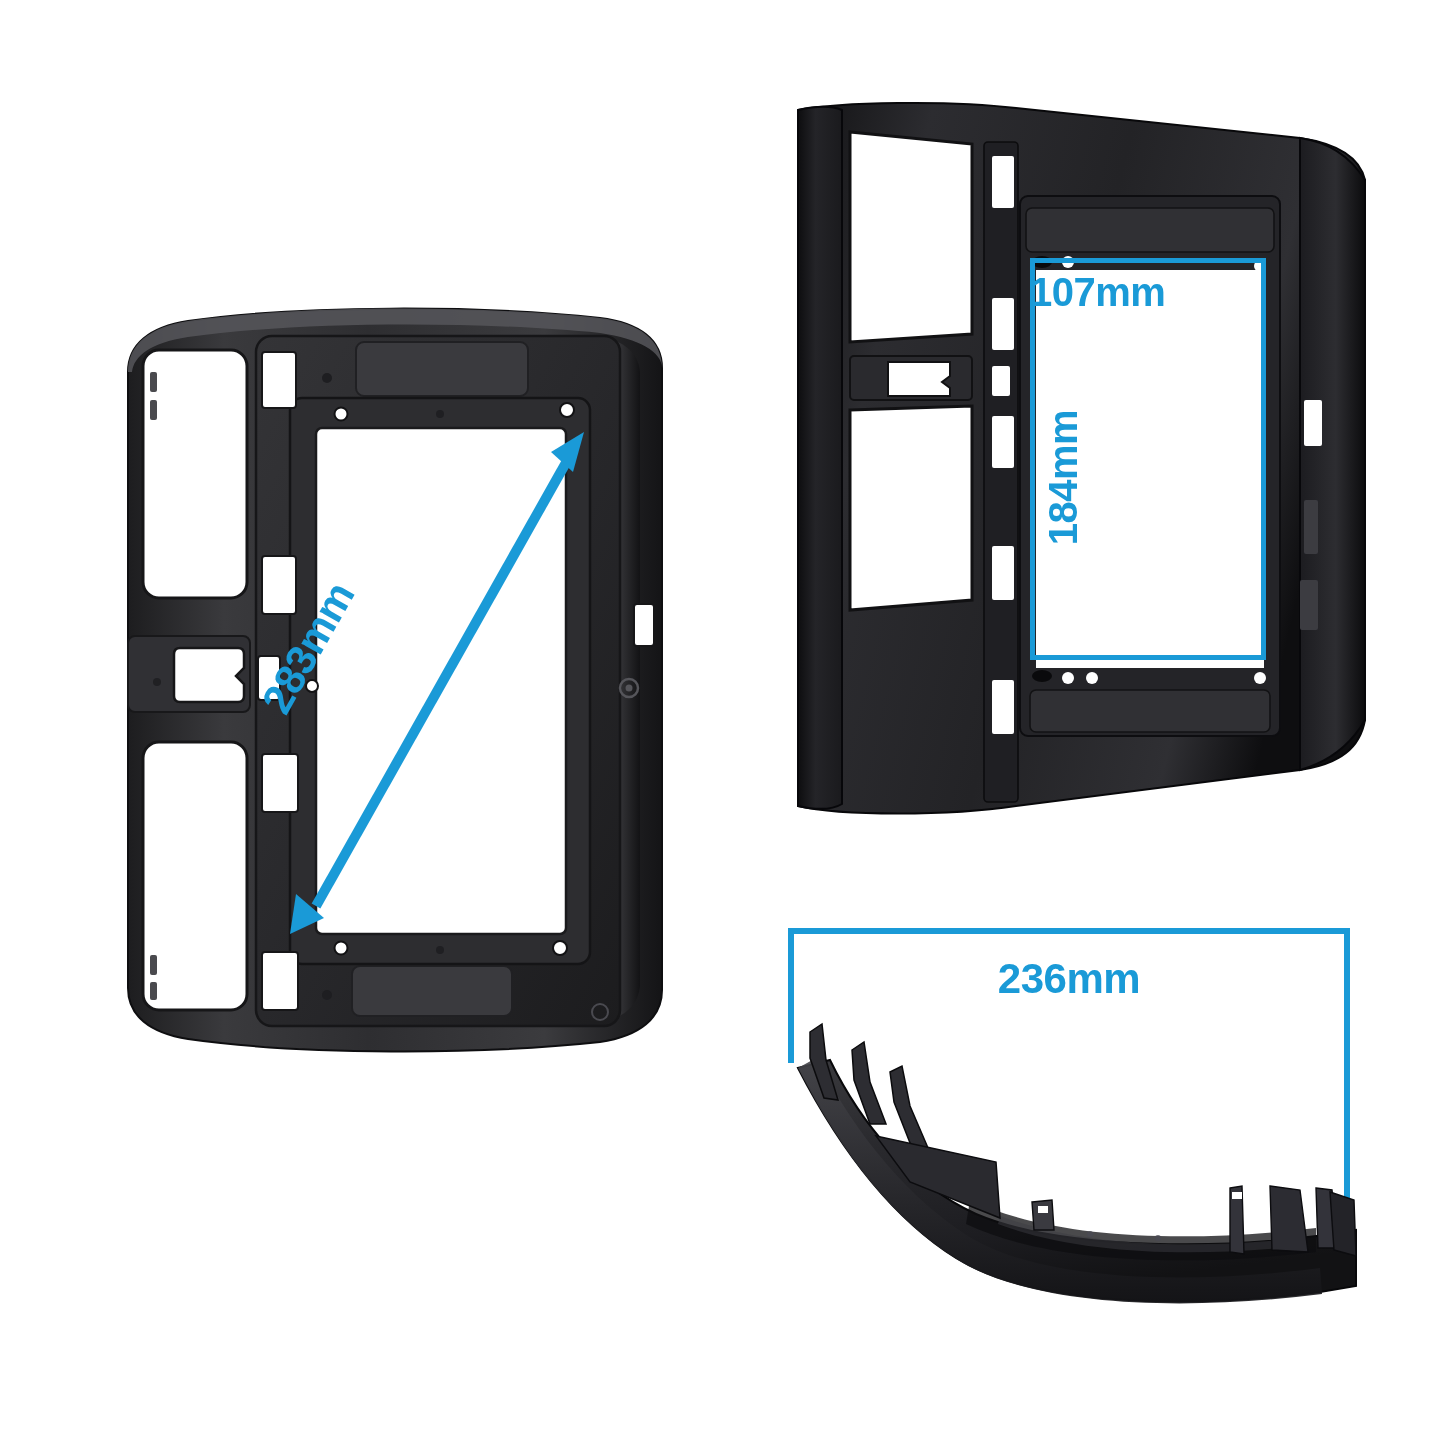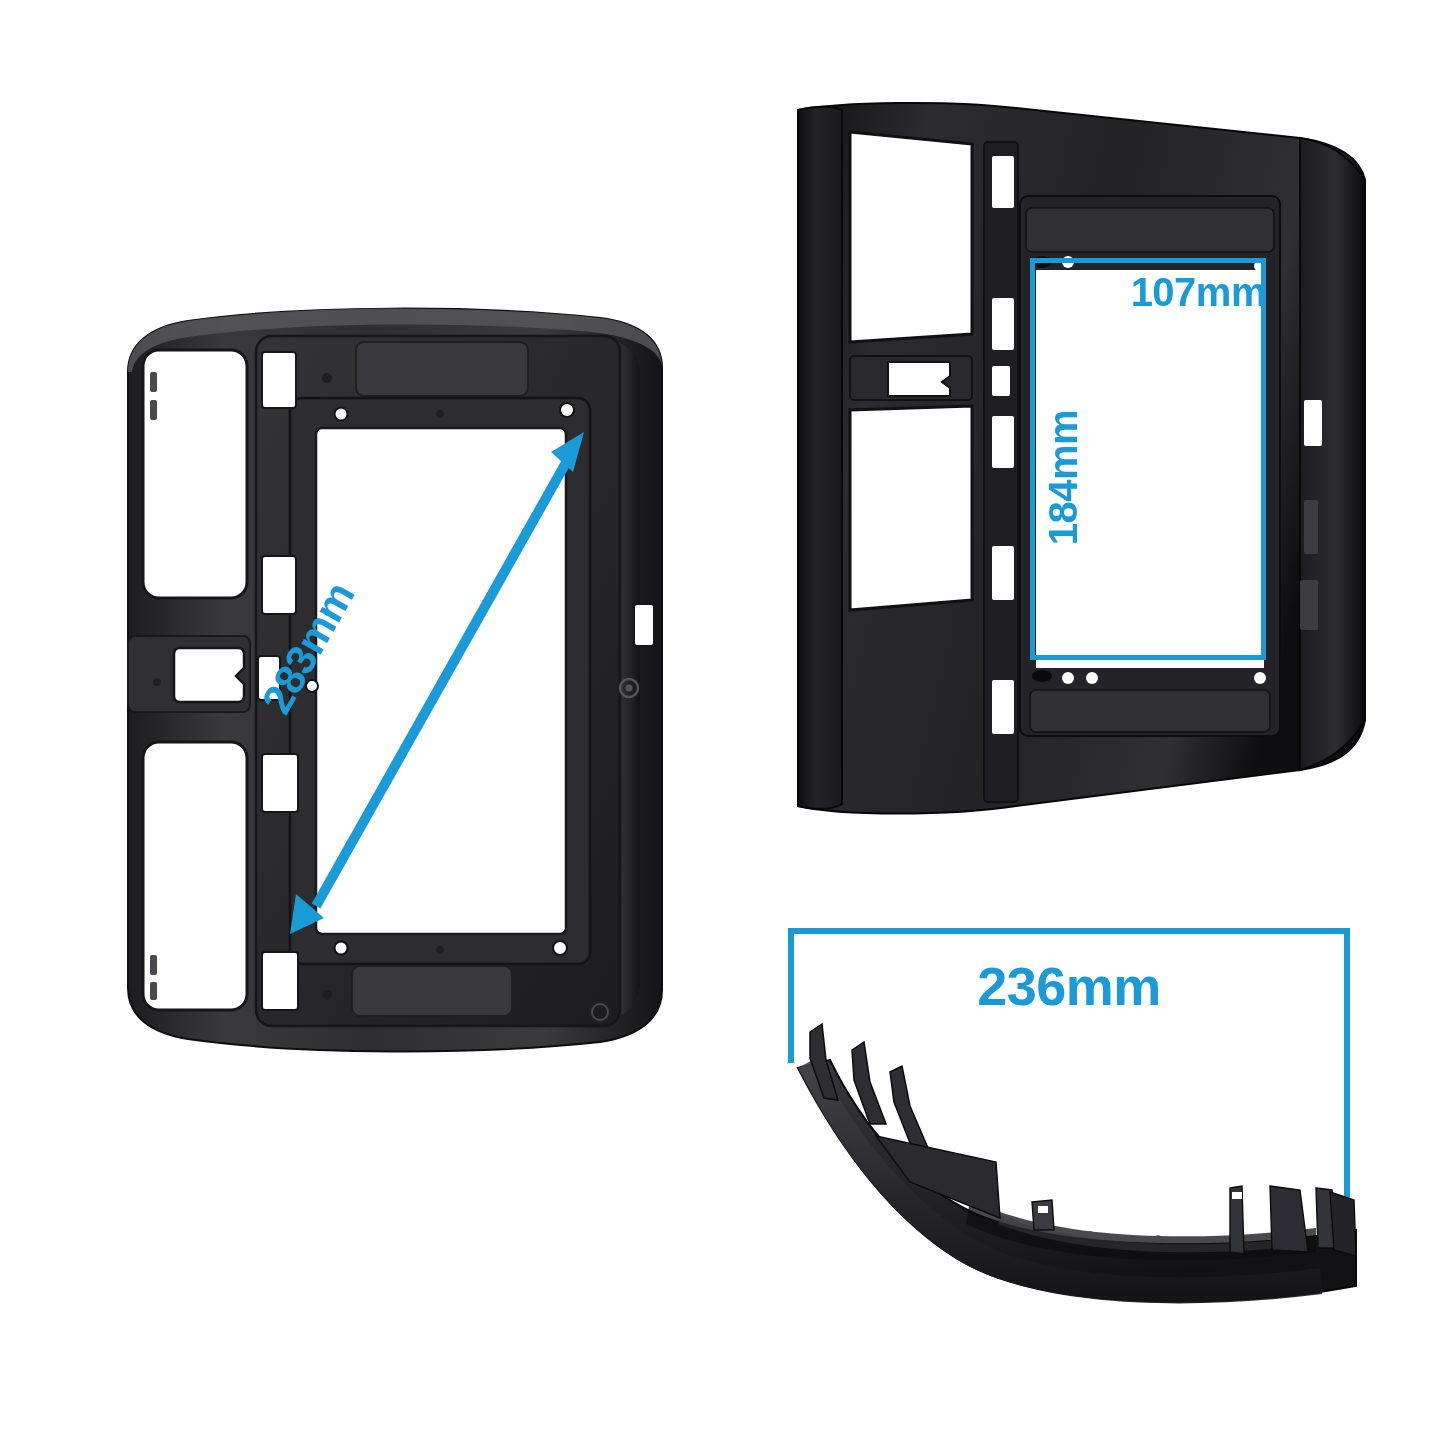--- a/index.html
+++ b/index.html
@@ -242,32 +242,32 @@
 
       <rect x="256" y="190" width="228" height="398" fill="#ffffff"></rect>
 
       <rect x="524" y="320" width="18" height="46" rx="2" fill="#ffffff"></rect>
       <rect x="524" y="420" width="14" height="54" rx="2" fill="#3c3c41"></rect>
       <rect x="520" y="500" width="18" height="50" rx="2" fill="#3c3c41"></rect>
     </svg>
 
     <div class="blue-box" style="left:250px; top:178px; width:236px; height:402px;"></div>
 
-    <div class="dim-label" style="left:250px; top:190px; width:236px; text-align:right; font-size:40px;">107mm</div>
+    <div class="dim-label" style="left:250px; top:190px; width:236px; text-align:left; font-size:40px;">107mm</div>
 
     <div class="dim-label rot-ccw" style="left:188px; top:375px; width:190px; text-align:center; font-size:40px;">184mm</div>
   </div>
 
   <div class="abs" style="left:760px; top:900px; width:660px; height:450px;">
 
     <div class="bracket" style="left:28px; top:28px; width:562px; height:6px; background:#1A9AD7;"></div>
     <div class="bracket" style="left:28px; top:28px; width:6px; height:135px; background:#1A9AD7;"></div>
     <div class="bracket" style="left:584px; top:28px; width:6px; height:300px; background:#1A9AD7;"></div>
 
-    <div class="dim-label" style="left:28px; top:55px; width:562px; text-align:center; font-size:54px;">236mm</div>
+    <div class="dim-label" style="left:28px; top:55px; width:562px; text-align:center; font-size:42px;">236mm</div>
 
     <svg class="abs" style="left:0; top:0;" width="660" height="450" viewBox="0 0 660 450">
       <defs>
         <linearGradient id="stripG" x1="0" y1="0" x2="0.3" y2="1">
           <stop offset="0%" stop-color="#3a3a3e"></stop>
           <stop offset="35%" stop-color="#2a2a2e"></stop>
           <stop offset="75%" stop-color="#1d1d21"></stop>
           <stop offset="100%" stop-color="#121214"></stop>
         </linearGradient>
         <linearGradient id="stripFront" x1="0" y1="0" x2="0" y2="1">

